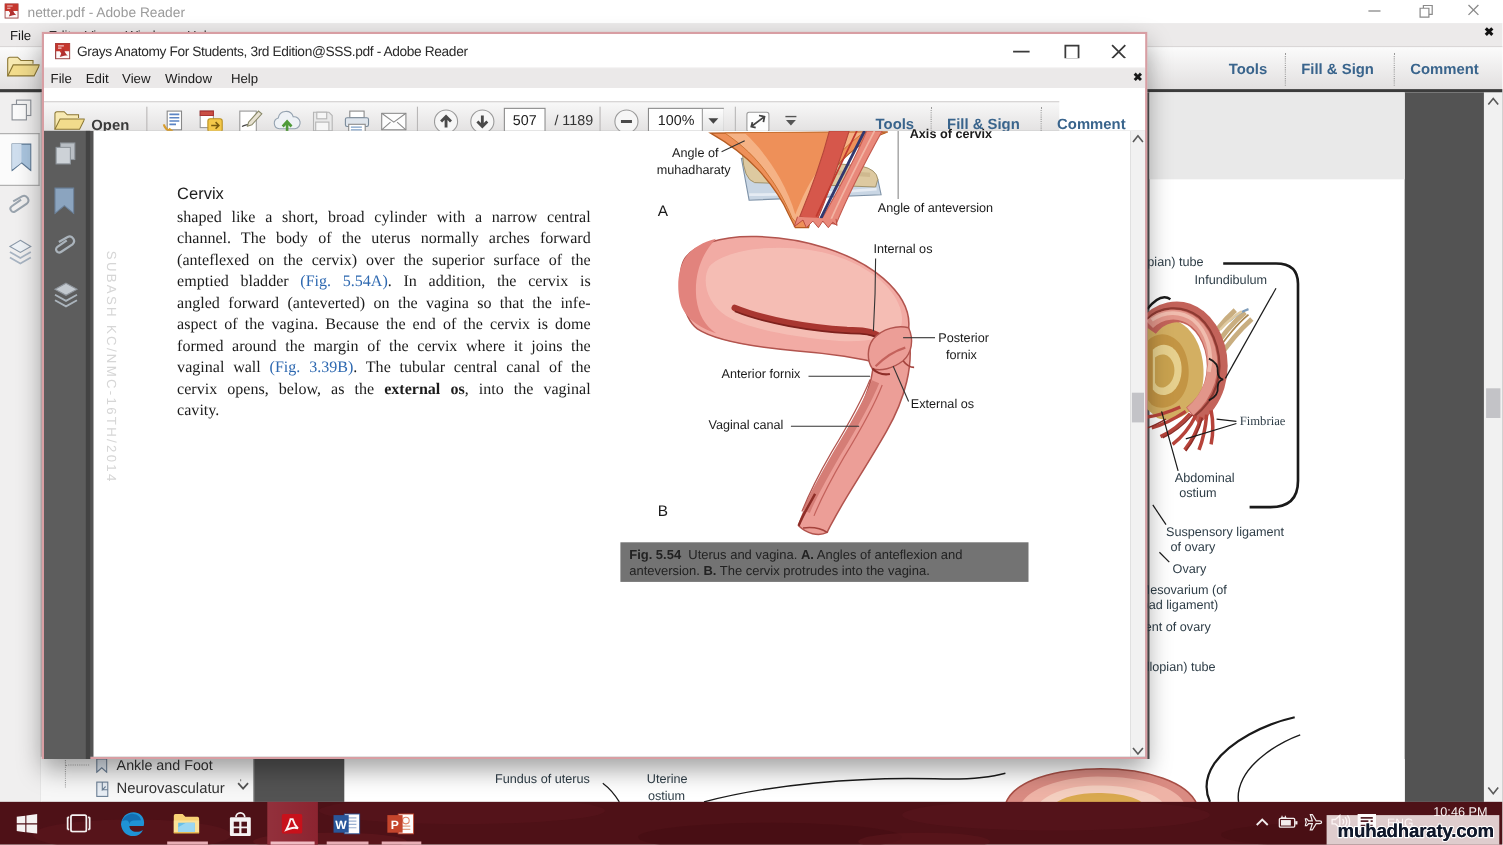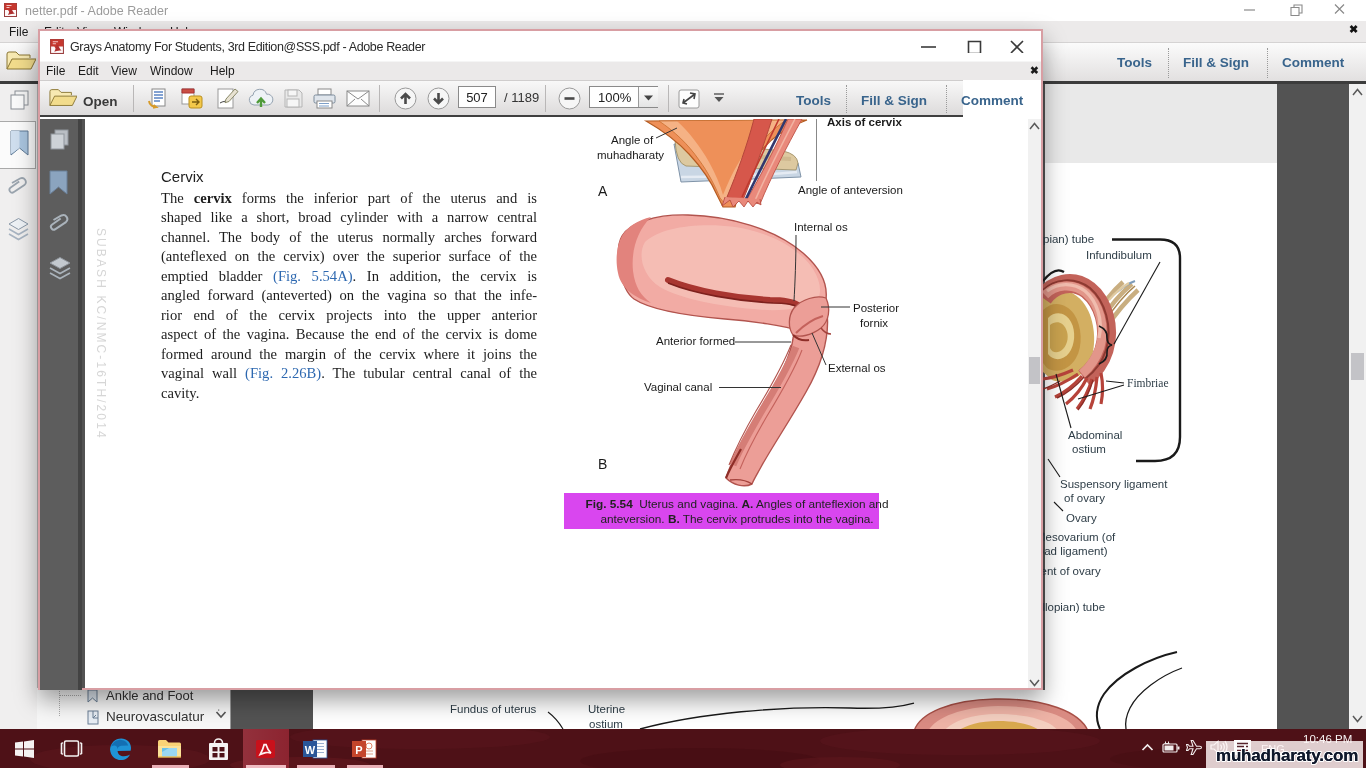--- a/index.html
+++ b/index.html
@@ -24,21 +24,21 @@
   #bg-scroll { left:1349px; top:84px; width:17px; height:645px; background:#f1f1f1; }
   #bg-scroll .thumb { left:2px; top:269px; width:13px; height:27px; background:#c3c3c7; }
 
   
   #fg { left:38px; top:29px; width:1005px; height:661px; background:#ffffff;
         border:2px solid rgba(178,62,72,0.5); box-shadow: 0 10px 22px rgba(0,0,0,0.38); padding-left: 34px; }
   #fg-title { left:0; top:0; width:1001px; height:30px; background:#ffffff; }
   #fg-title .ttxt { left:30px; top:9px; font-size:12.5px; color:#2b2b2b; letter-spacing:-0.35px; }
   #fg-menubar { left:0; top:30px; width:1001px; height:19px; background:#ebe9e9; border-top:1px solid #f5f5f5; }
   #fg-menubar span { font-size:12px; color:#1a1a1a; position:absolute; top:2px; }
-  #fg-toolbar { left:0; top:49px; width:923px; height:37px; background:linear-gradient(#f8f8f8,#dddbdb); border-top:1px solid #cfcdcd; border-bottom:2px solid #3f3f3f; }
+  #fg-toolbar { left:0; top:61px; width:923px; height:37px; background:linear-gradient(#f8f8f8,#dddbdb); border-top:1px solid #cfcdcd; border-bottom:2px solid #3f3f3f; }
   #fg-content { left:0; top:88px; width:1001px; height:569px; background:#535353; }
   #fg-sidebar { left:0; top:0; width:42px; height:571px; background:#5d5d5d; border-right:4px solid #434343; }
   #fg-page { left:45px; top:0; width:943px; height:569px; background:#ffffff; }
   #fg-scroll { left:988px; top:0; width:13px; height:569px; background:#f1f1f1; }
   #fg-scroll .thumb { left:1px; top:238px; width:11px; height:27px; background:#c3c3c7; }
 
   
   #taskbar { left:0; top:729px; width:1366px; height:39px; background:#4e1117; }
 
   .jl { text-align:justify; text-align-last:justify; }
@@ -344,35 +344,34 @@
             <path d="M2 12 l10 5.5 10-5.5 M2 17 l10 5.5 10-5.5" fill="none" stroke="#aab3bb" stroke-width="1.7"></path>
           </svg>
       </div>
       <div id="fg-page" class="abs">
 
         <div class="abs" style="left:3px;top:109px;width:20px;height:212px;color:#d6d6d6;font-size:12px;letter-spacing:2.1px;writing-mode:vertical-rl;white-space:nowrap;">SUBASH KC/NMC-16TH/2014</div>
 
         <div class="abs" style="left:76px;top:49px;width:376px;">
           <div style="font-family:'Liberation Sans',sans-serif;font-size:15px;color:#202020;margin-bottom:4px;">Cervix</div>
           <div id="bodytext" style="font-family:'Liberation Serif',serif;font-size:14.6px;color:#1c1c1c;line-height:19.45px;width:376px;">
-            <div class="jl">The <b>cervix</b> forms the inferior part of the uterus and is</div>
             <div class="jl">shaped like a short, broad cylinder with a narrow central</div>
             <div class="jl">channel. The body of the uterus normally arches forward</div>
             <div class="jl">(anteflexed on the cervix) over the superior surface of the</div>
             <div class="jl">emptied bladder <span class="lnk">(Fig. 5.54A)</span>. In addition, the cervix is</div>
             <div class="jl">angled forward (anteverted) on the vagina so that the infe-</div>
-            <div class="jl">rior end of the cervix projects into the upper anterior</div>
             <div class="jl">aspect of the vagina. Because the end of the cervix is dome</div>
             <div class="jl">formed around the margin of the cervix where it joins the</div>
-            <div class="jl">vaginal wall <span class="lnk">(Fig. 2.26B)</span>. The tubular central canal of the</div>
+            <div class="jl">vaginal wall <span class="lnk">(Fig. 3.39B)</span>. The tubular central canal of the</div>
+            <div class="jl">cervix opens, below, as the <b>external os</b>, into the vaginal</div>
             <div class="jl">cavity.</div>
           </div>
         </div>
 
-        <div class="abs" style="left:479px;top:374px;width:315px;height:36px;background:#d946ef;text-align:center;">
+        <div class="abs" style="left:479px;top:374px;width:371px;height:36px;background:#737373;">
           <div class="abs" style="left:8px;top:4px;width:330px;font-size:11.8px;color:#222;line-height:14.5px;"><b>Fig. 5.54</b>&nbsp; Uterus and vagina. <b>A.</b> Angles of anteflexion and anteversion. <b>B.</b> The cervix protrudes into the vagina.</div>
         </div>
 
         <svg id="figart" class="abs" style="left:0;top:0;" width="944" height="571" viewBox="0 0 944 571">
 
           <g>
             <path d="M589 25 L596 63 L716 58 L713 44 Z" fill="#c9d6e4" stroke="#7f93a8" stroke-width="1"></path>
             <path d="M590 21 L698 32 Q712 35 713 44 L711 51 L601 47 Q591 44 590 21 Z" fill="#ddc9a0" stroke="#9a8a60" stroke-width="0.8"></path>
             <path d="M599 28 Q652 37 706 40" stroke="#c9b287" stroke-width="4" fill="none" opacity="0.7"></path>
             <path d="M596 58 Q655 58 712 53" stroke="#e8edf4" stroke-width="2.5" fill="none" opacity="0.9"></path>
@@ -427,21 +426,21 @@
         </svg>
 
         <div class="figlab abs" style="left:742px;top:-3px;font-weight:bold;">Axis of cervix</div>
         <div class="figlab abs" style="left:526px;top:15px;">Angle of</div>
         <div class="figlab abs" style="left:512px;top:30px;">muhadharaty</div>
         <div class="figlab abs" style="left:513px;top:64px;font-size:14px;">A</div>
         <div class="figlab abs" style="left:713px;top:65px;">Angle of anteversion</div>
         <div class="figlab abs" style="left:709px;top:102px;">Internal os</div>
         <div class="figlab abs" style="left:768px;top:183px;">Posterior</div>
         <div class="figlab abs" style="left:775px;top:198px;">fornix</div>
-        <div class="figlab abs" style="left:571px;top:216px;">Anterior formed</div>
+        <div class="figlab abs" style="left:571px;top:216px;">Anterior fornix</div>
         <div class="figlab abs" style="left:743px;top:243px;">External os</div>
         <div class="figlab abs" style="left:559px;top:262px;">Vaginal canal</div>
         <div class="figlab abs" style="left:513px;top:337px;font-size:14px;">B</div>
       </div>
       <div id="fg-scroll" class="abs">
         <svg class="abs" style="left:1px;top:3px;" width="11" height="9" viewBox="0 0 11 9">
             <path d="M1 7 L5.5 1.5 10 7" fill="none" stroke="#5a5a5a" stroke-width="1.5"></path>
           </svg>
         <div class="thumb abs"></div>
         <svg class="abs" style="left:1px;top:559px;" width="11" height="9" viewBox="0 0 11 9">

